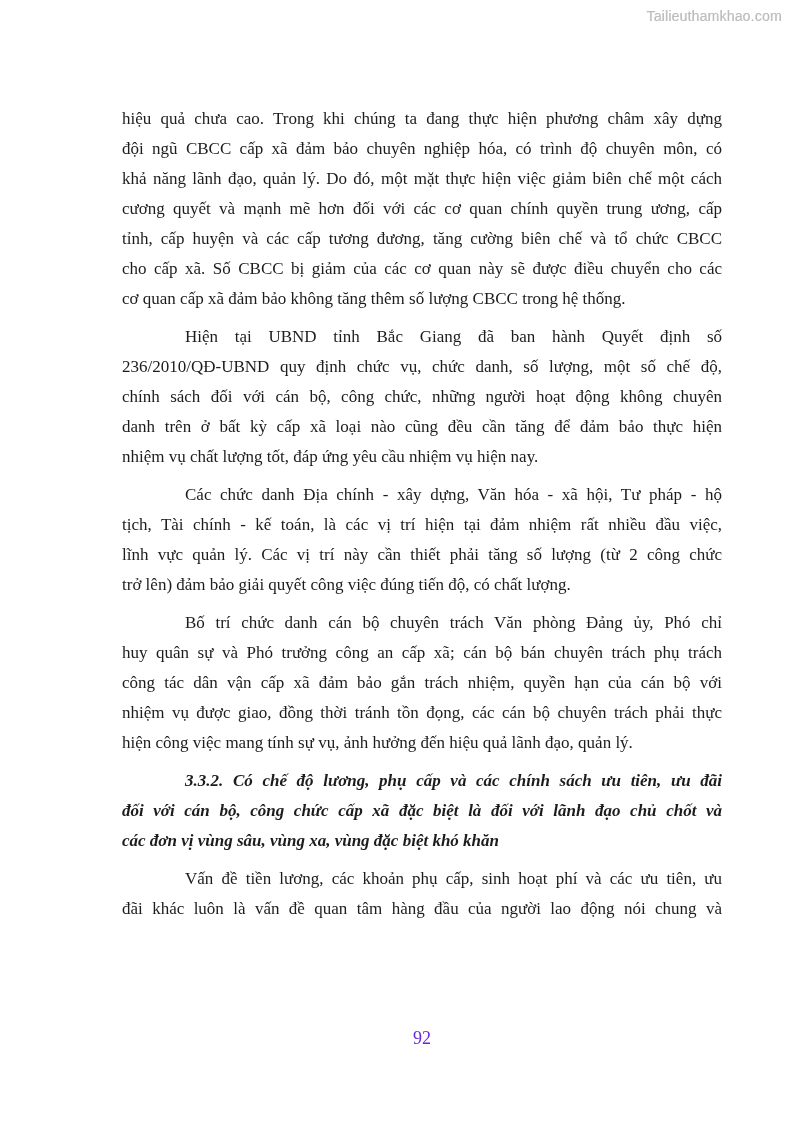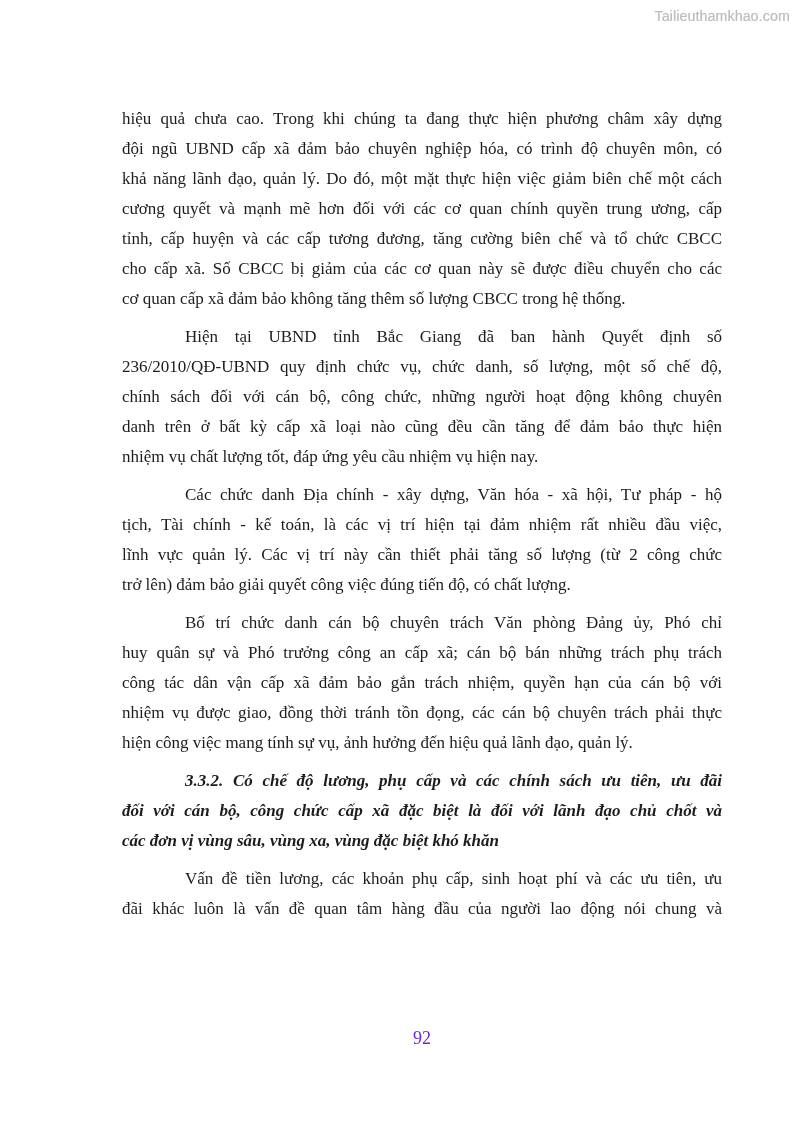--- a/index.html
+++ b/index.html
@@ -12,21 +12,21 @@
     width: 794px;
     height: 1123px;
     background: #ffffff;
     overflow: hidden;
     font-family: "Liberation Serif", serif;
     color: #1c1c1c;
   }
   .watermark {
     position: absolute;
     top: 8px;
-    right: 4px;
+    right: 12px;
     font-family: "Liberation Sans", sans-serif;
     font-size: 14px;
     color: #bcbcbc;
     text-shadow: 1px 1px 0 #ffffff, -0.5px -0.5px 0 #d9d9d9;
     letter-spacing: 0.2px;
     text-align: center;
   }
   .content {
     position: absolute;
     top: 104px;
@@ -68,21 +68,21 @@
 <body>
 
 <div class="page">
 
   <div class="watermark">Tailieuthamkhao.com</div>
 
   <div class="content">
 
     <div class="paragraph">
       <div class="line">hiệu quả chưa cao. Trong khi chúng ta đang thực hiện phương châm xây dựng</div>
-      <div class="line">đội ngũ UBND cấp xã đảm bảo chuyên nghiệp hóa, có trình độ chuyên môn, có</div>
+      <div class="line">đội ngũ CBCC cấp xã đảm bảo chuyên nghiệp hóa, có trình độ chuyên môn, có</div>
       <div class="line">khả năng lãnh đạo, quản lý. Do đó, một mặt thực hiện việc giảm biên chế một cách</div>
       <div class="line">cương quyết và mạnh mẽ hơn đối với các cơ quan chính quyền trung ương, cấp</div>
       <div class="line">tỉnh, cấp huyện và các cấp tương đương, tăng cường biên chế và tổ chức CBCC</div>
       <div class="line">cho cấp xã. Số CBCC bị giảm của các cơ quan này sẽ được điều chuyển cho các</div>
       <div class="line last">cơ quan cấp xã đảm bảo không tăng thêm số lượng CBCC trong hệ thống.</div>
     </div>
 
     <div class="paragraph">
       <div class="line first-indent">Hiện tại UBND tỉnh Bắc Giang đã ban hành Quyết định số</div>
       <div class="line">236/2010/QĐ-UBND quy định chức vụ, chức danh, số lượng, một số chế độ,</div>
@@ -93,21 +93,21 @@
 
     <div class="paragraph">
       <div class="line first-indent">Các chức danh Địa chính - xây dựng, Văn hóa - xã hội, Tư pháp - hộ</div>
       <div class="line">tịch, Tài chính - kế toán, là các vị trí hiện tại đảm nhiệm rất nhiều đầu việc,</div>
       <div class="line">lĩnh vực quản lý. Các vị trí này cần thiết phải tăng số lượng (từ 2 công chức</div>
       <div class="line last">trở lên) đảm bảo giải quyết công việc đúng tiến độ, có chất lượng.</div>
     </div>
 
     <div class="paragraph">
       <div class="line first-indent">Bố trí chức danh cán bộ chuyên trách Văn phòng Đảng ủy, Phó chỉ</div>
-      <div class="line">huy quân sự và Phó trưởng công an cấp xã; cán bộ bán những trách phụ trách</div>
+      <div class="line">huy quân sự và Phó trưởng công an cấp xã; cán bộ bán chuyên trách phụ trách</div>
       <div class="line">công tác dân vận cấp xã đảm bảo gắn trách nhiệm, quyền hạn của cán bộ với</div>
       <div class="line">nhiệm vụ được giao, đồng thời tránh tồn đọng, các cán bộ chuyên trách phải thực</div>
       <div class="line last">hiện công việc mang tính sự vụ, ảnh hưởng đến hiệu quả lãnh đạo, quản lý.</div>
     </div>
 
     <div class="paragraph heading">
       <div class="line first-indent">3.3.2. Có chế độ lương, phụ cấp và các chính sách ưu tiên, ưu đãi</div>
       <div class="line">đối với cán bộ, công chức cấp xã đặc biệt là đối với lãnh đạo chủ chốt và</div>
       <div class="line last">các đơn vị vùng sâu, vùng xa, vùng đặc biệt khó khăn</div>
     </div>

